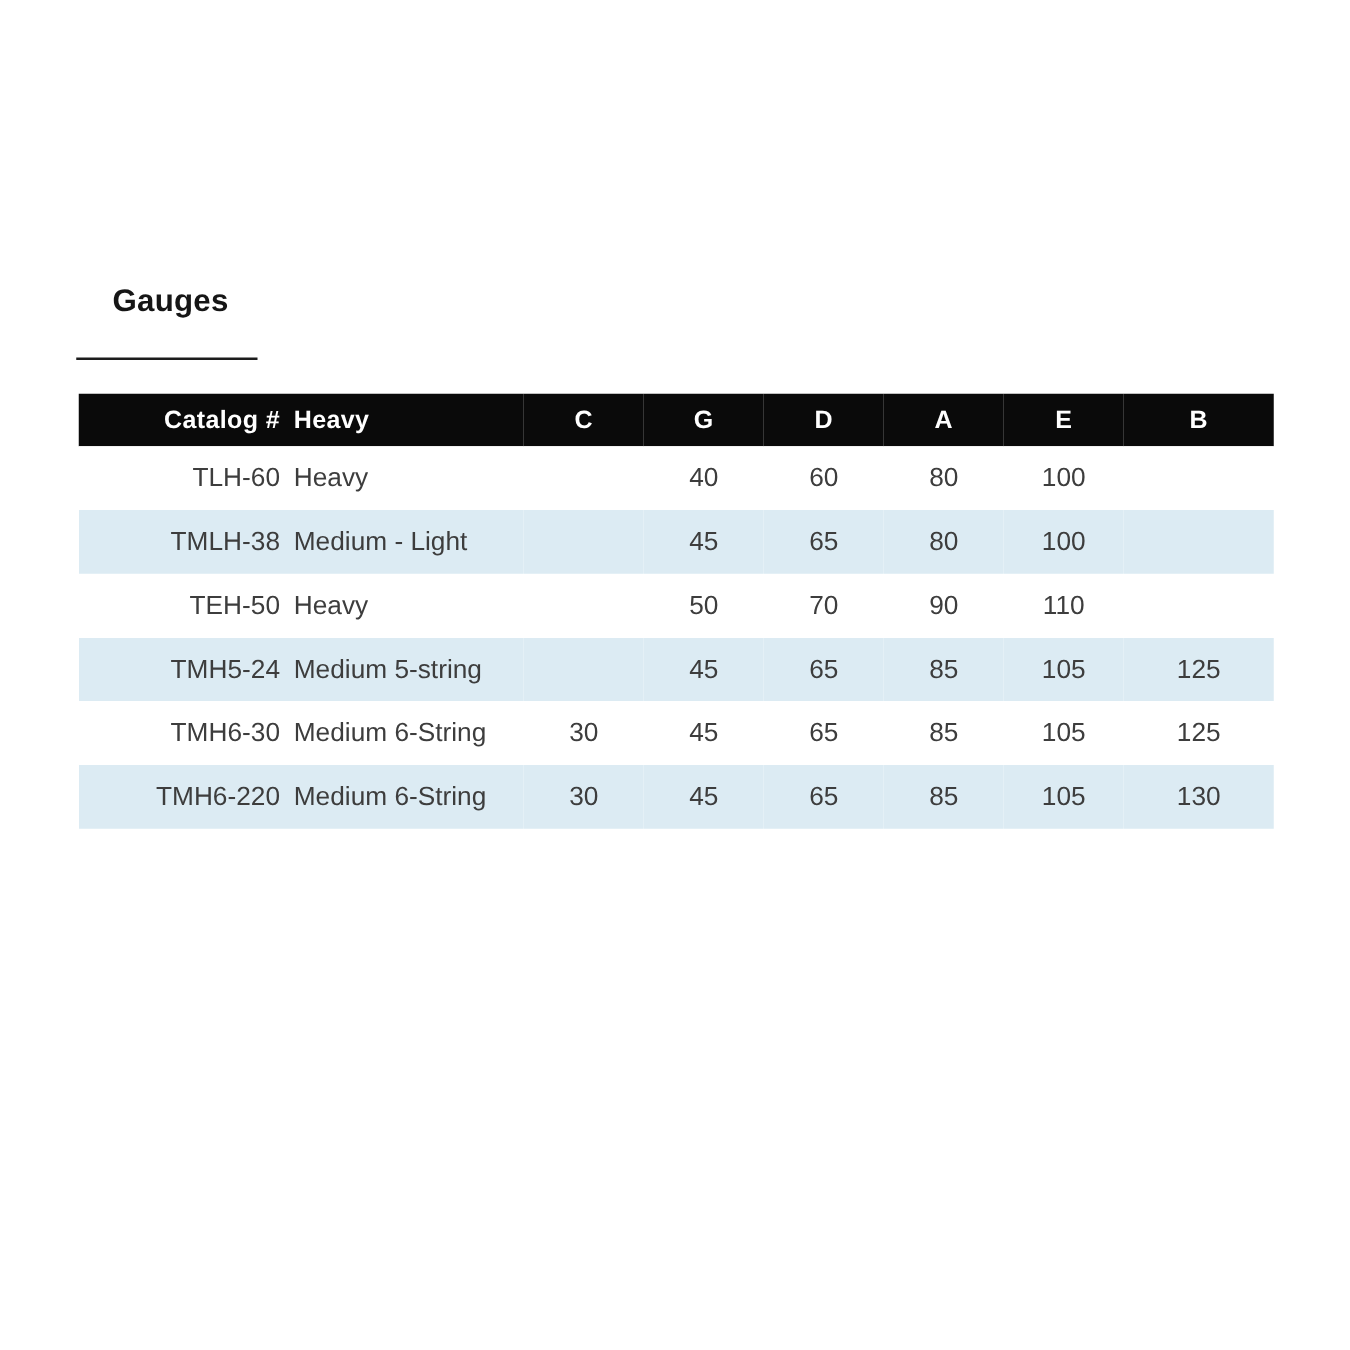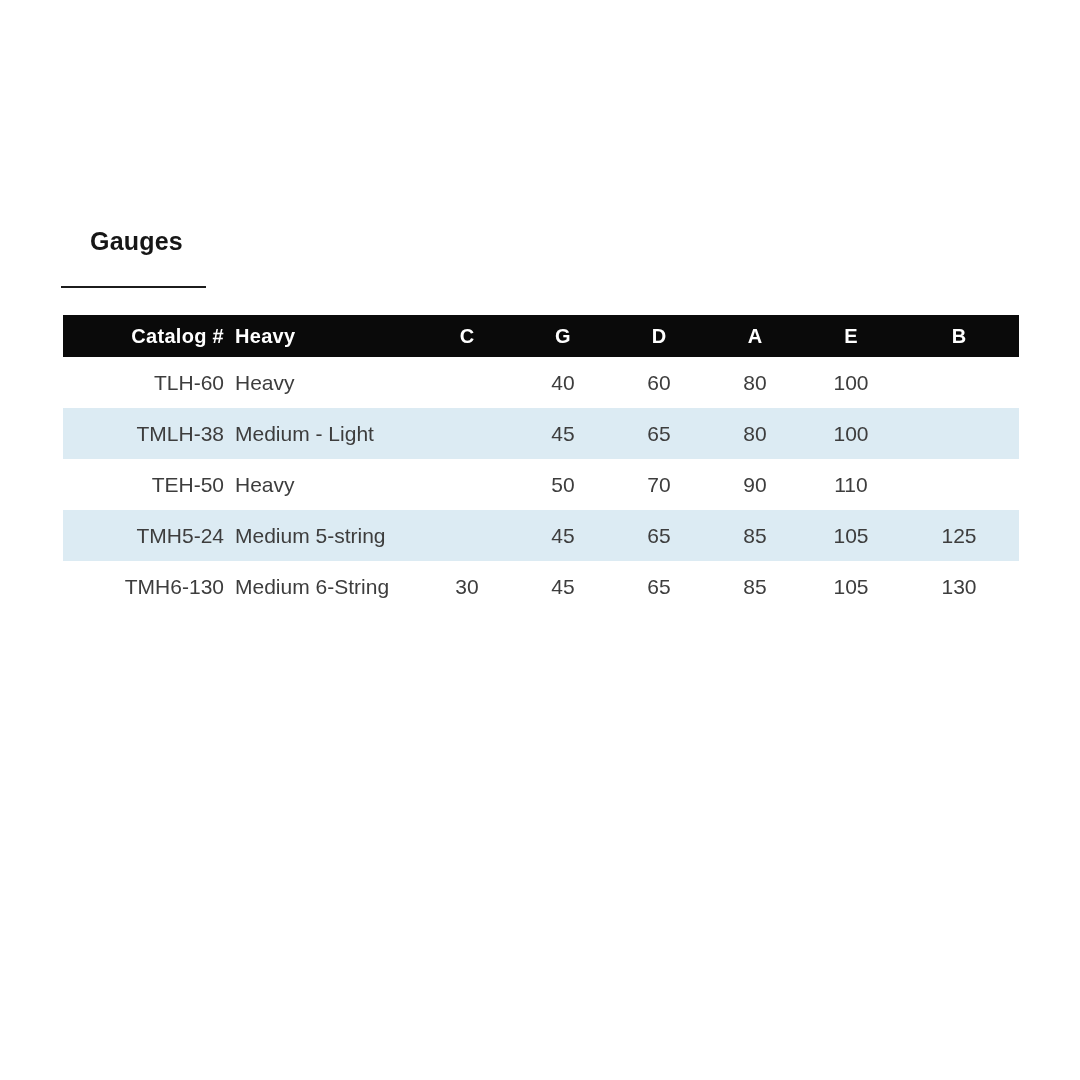--- a/index.html
+++ b/index.html
@@ -143,21 +143,31 @@
         <td class="col-catalog">TMH5-24</td>
         <td class="col-style">Medium 5-string</td>
         <td></td>
         <td>45</td>
         <td>65</td>
         <td>85</td>
         <td>105</td>
         <td>125</td>
       </tr>
       <tr>
-        <td class="col-catalog">TMH6-130</td>
+        <td class="col-catalog">TMH6-30</td>
+        <td class="col-style">Medium 6-String</td>
+        <td>30</td>
+        <td>45</td>
+        <td>65</td>
+        <td>85</td>
+        <td>105</td>
+        <td>125</td>
+      </tr>
+      <tr>
+        <td class="col-catalog">TMH6-220</td>
         <td class="col-style">Medium 6-String</td>
         <td>30</td>
         <td>45</td>
         <td>65</td>
         <td>85</td>
         <td>105</td>
         <td>130</td>
       </tr>
     </tbody>
   </table>

